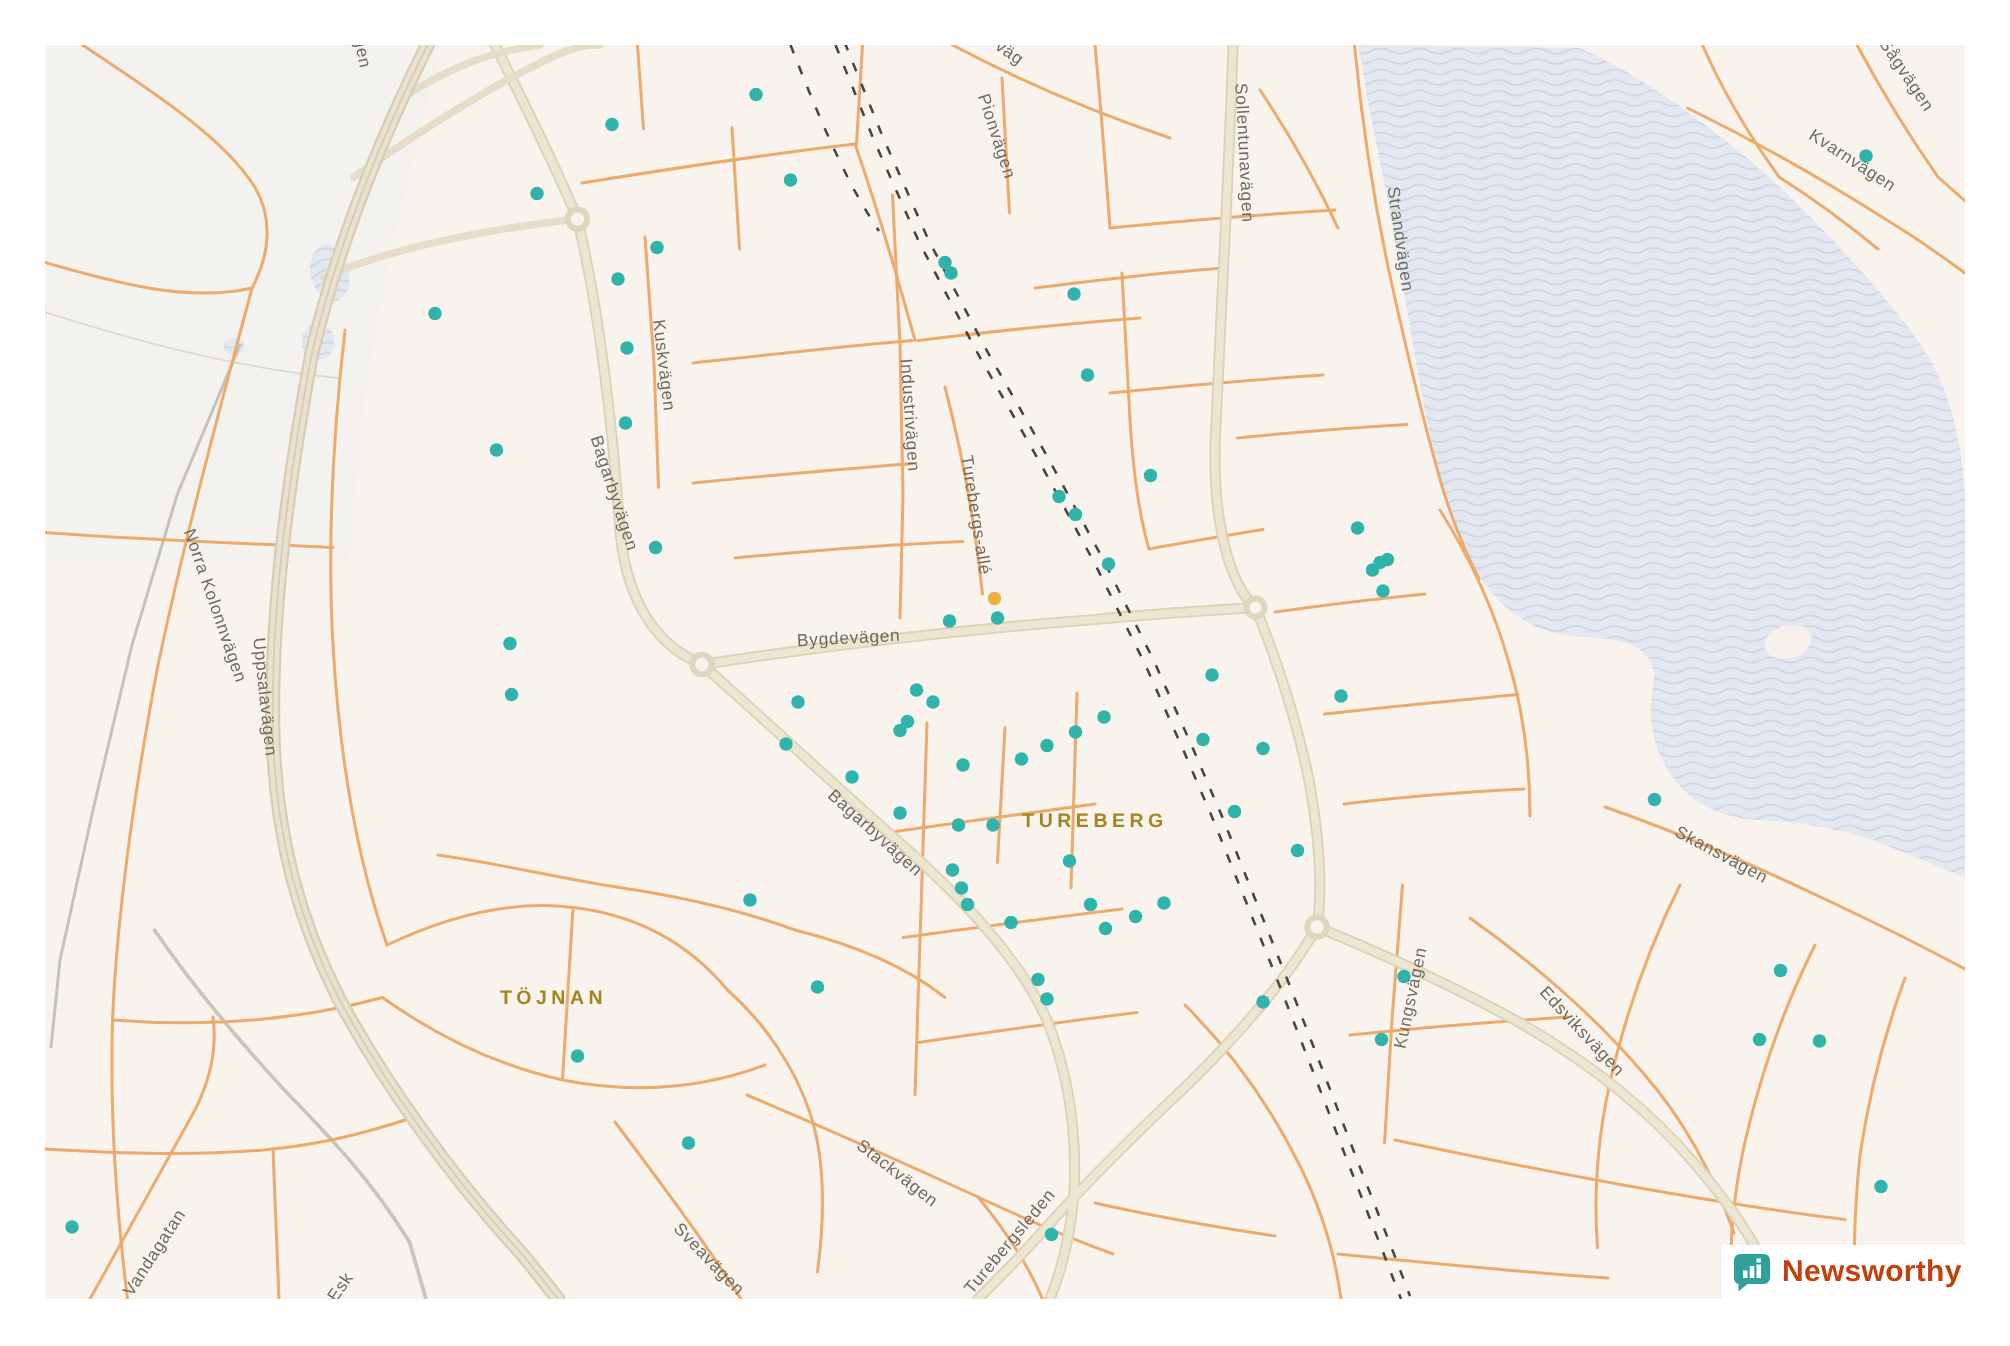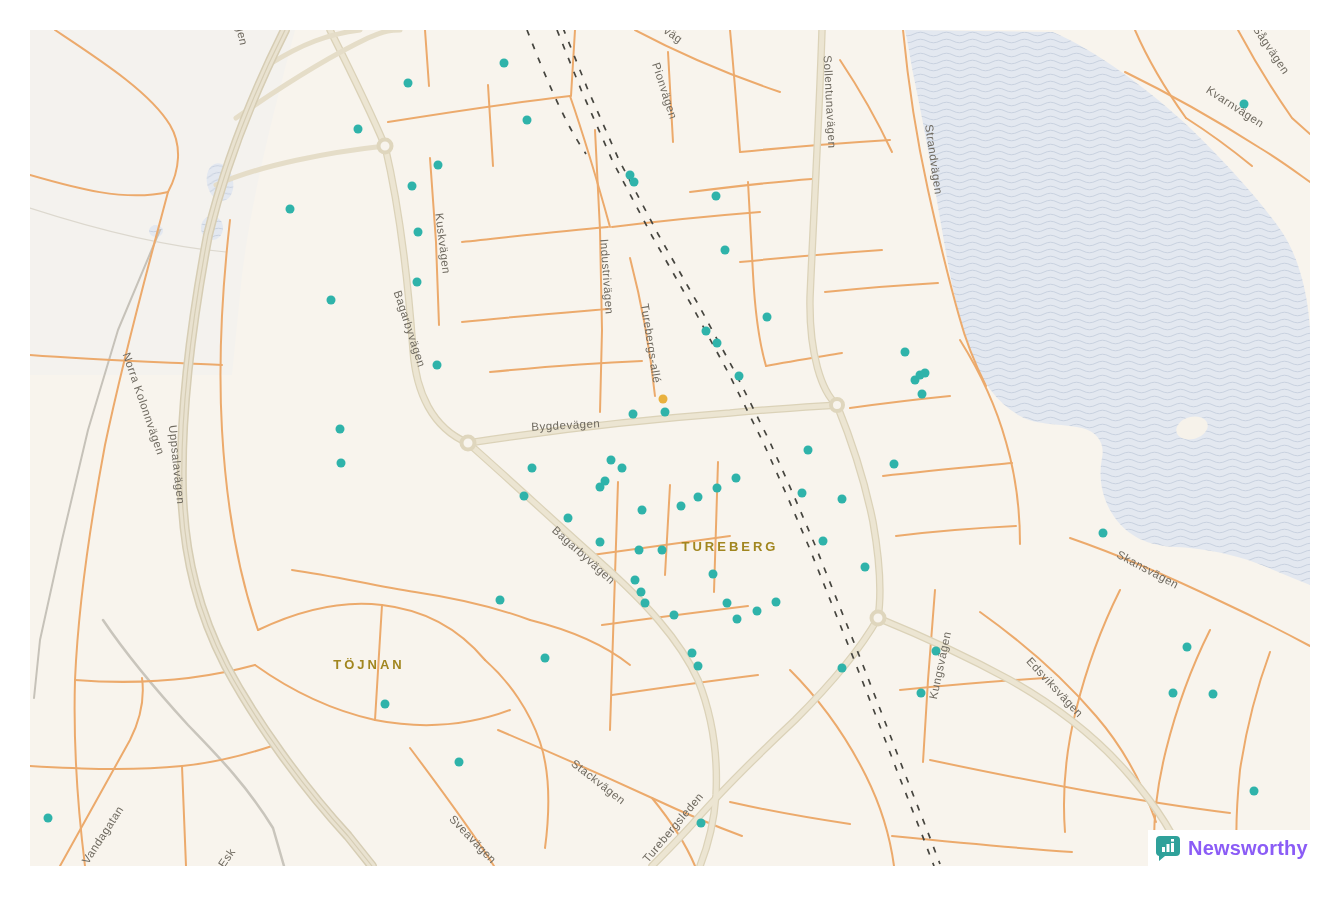--- a/index.html
+++ b/index.html
@@ -2,21 +2,21 @@
 <html><head>
 <meta charset="utf-8">
 <style>
   html,body{margin:0;padding:0;background:#ffffff;}
   body{width:1340px;height:897px;position:relative;font-family:"Liberation Sans",sans-serif;overflow:hidden;}
   .map-frame{position:absolute;left:30px;top:30px;width:1280px;height:836px;background:#f8f4ed;overflow:hidden;}
   .map-frame svg{display:block;}
   .road-label{font-family:"Liberation Sans",sans-serif;font-size:11.5px;fill:#6f6a60;letter-spacing:.5px;text-anchor:middle;}
   .area-label{font-family:"Liberation Sans",sans-serif;font-size:13px;font-weight:600;fill:#a1861f;letter-spacing:3px;text-anchor:middle;}
   .attribution{position:absolute;left:1118px;top:800px;width:162px;height:36px;background:#ffffff;display:flex;align-items:center;gap:7px;padding-left:7px;box-sizing:border-box;}
-  .attribution .wordmark{color:#8b5cf6;font-size:20px;font-weight:700;letter-spacing:.2px;}
+  .attribution .wordmark{color:#c2410c;font-size:20px;font-weight:700;letter-spacing:.2px;}
 </style>
 </head>
 <body>
 
 <div class="map-frame">
   <svg width="1280" height="836" viewBox="0 0 1280 836">
     <defs>
       <pattern id="wavepat" width="26" height="7" patternUnits="userSpaceOnUse">
         <rect width="26" height="7" fill="#e3e8f0"></rect>
         <path d="M0,4 Q6.5,0.5 13,4 T26,4" fill="none" stroke="#c9d2e0" stroke-width="1"></path>

